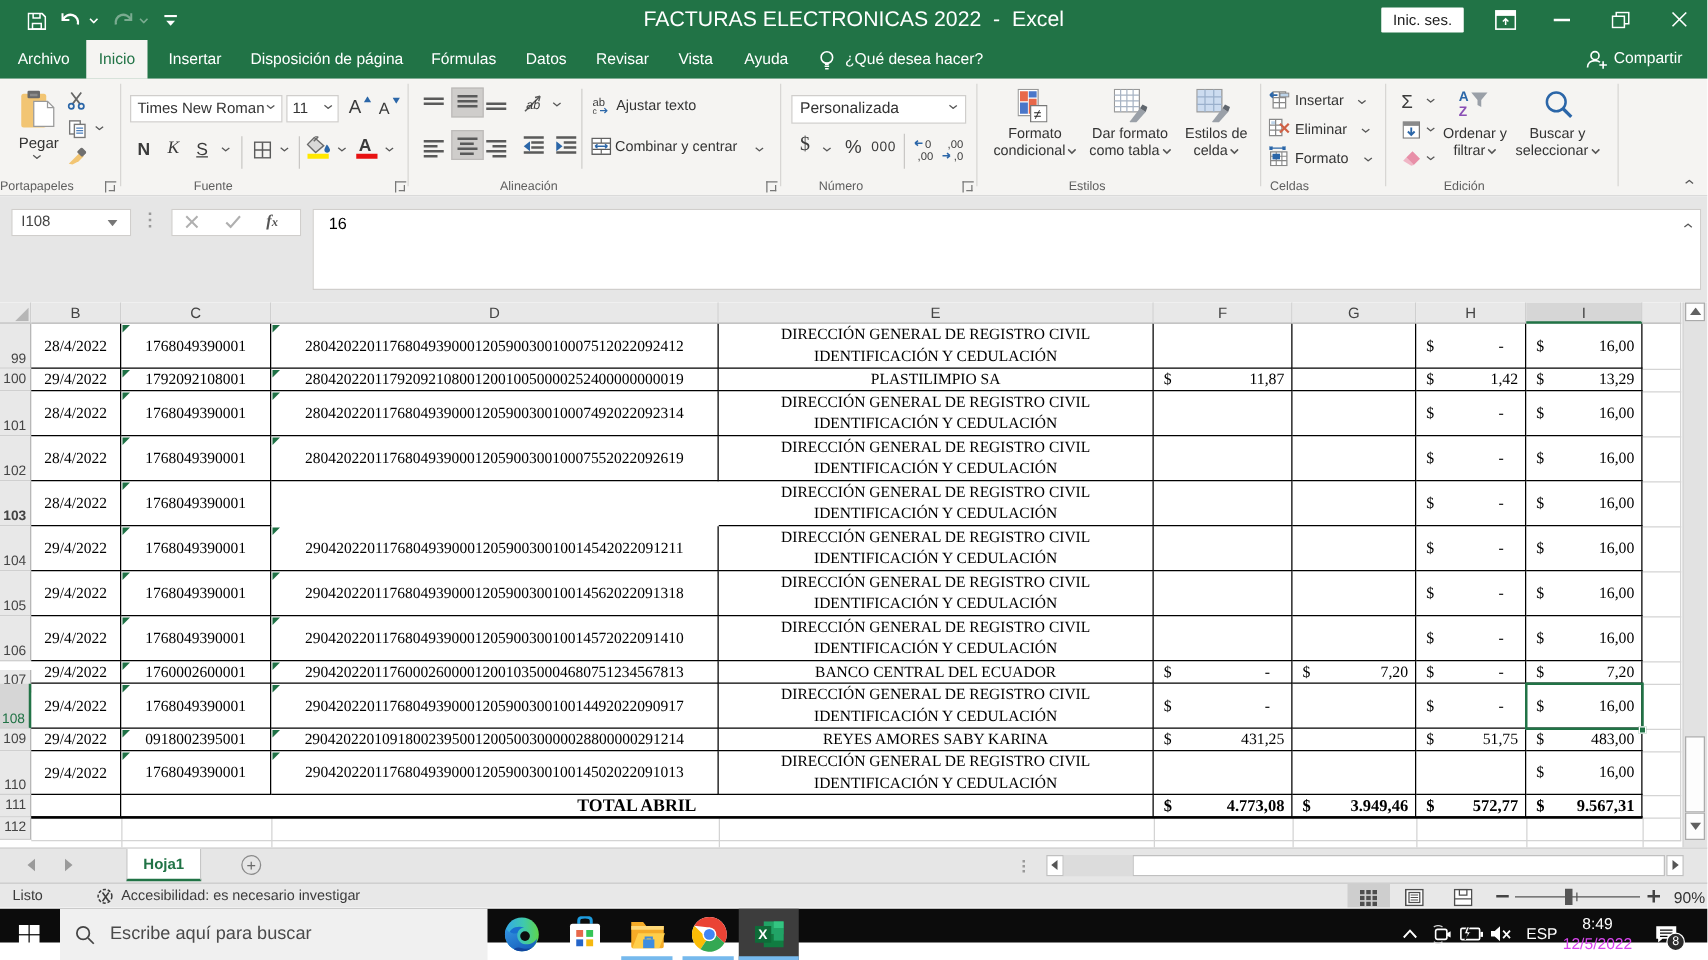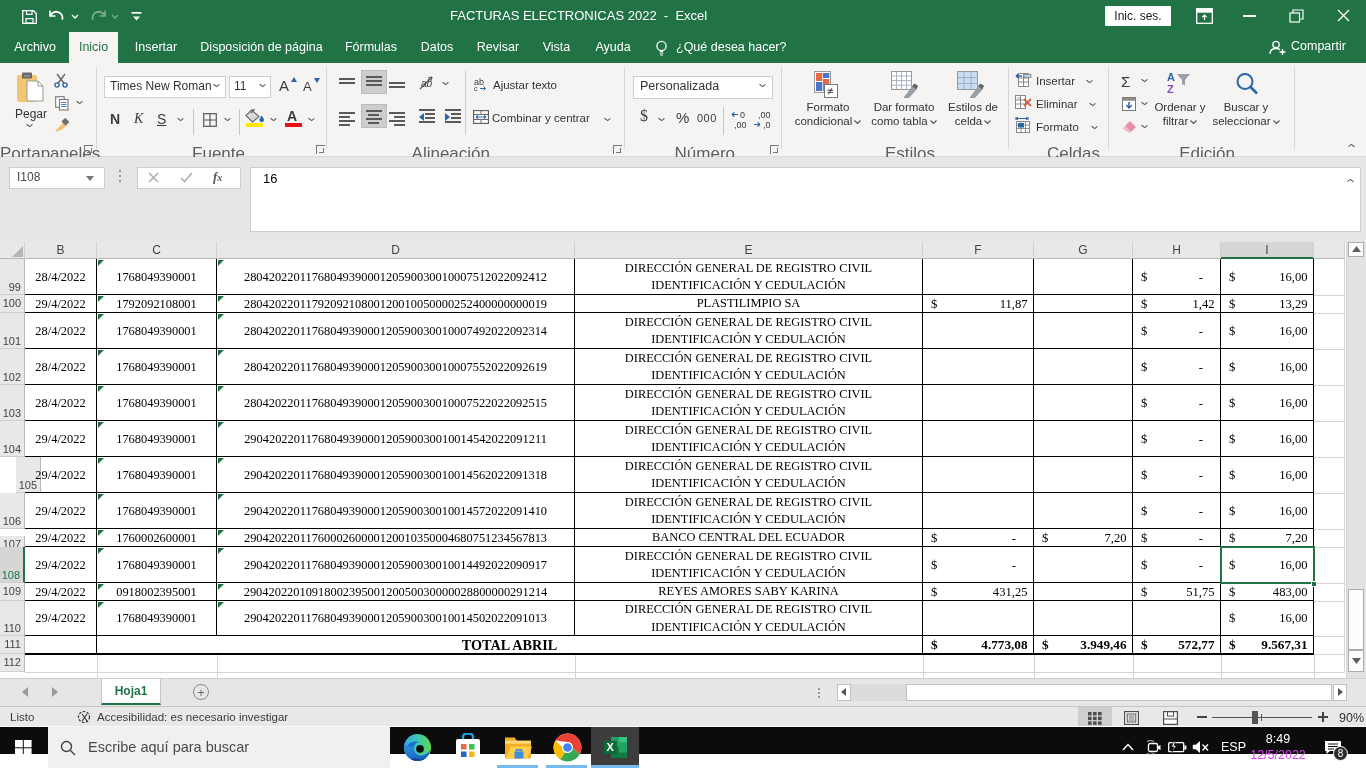--- a/index.html
+++ b/index.html
@@ -5,21 +5,21 @@
 html,body{width:1366px;height:768px;overflow:hidden;}
 body{font-family:"Liberation Sans",sans-serif;position:relative;background:#fff;}
 .abs{position:absolute;}
 
 #titlebar{left:0;top:0;width:1366px;height:32px;background:#217346;color:#fff;}
 #tabrow{left:0;top:32px;width:1366px;height:31px;background:#217346;}
 .tab{position:absolute;top:0;height:31px;color:#fff;font-size:12.5px;text-align:center;line-height:30px;}
 .tab.active{background:#f5f4f2;color:#217346;}
 #ribbon{left:0;top:63px;width:1366px;height:94px;background:#f5f4f2;border-bottom:1px solid #dadada;}
 .gsep{position:absolute;top:4px;height:82px;width:1px;background:#d8d6d4;}
-.glabel{position:absolute;top:81px;font-size:17px;color:#5e5e5e;text-align:right;}
+.glabel{position:absolute;top:81px;font-size:10px;color:#5e5e5e;text-align:left;}
 .launch{position:absolute;top:82px;width:9px;height:9px;border-top:1px solid #777;border-left:1px solid #777;}
 .launch:after{content:"";position:absolute;right:1px;bottom:1px;width:4px;height:4px;border-right:1.5px solid #777;border-bottom:1.5px solid #777;}
 .rbtxt{position:absolute;font-size:11.5px;color:#333;}
 .chev{position:absolute;width:7px;height:4px;}
 .chev:before{content:"";position:absolute;left:0;top:0;width:4.2px;height:1.4px;background:#555;transform:rotate(38deg);}
 .chev:after{content:"";position:absolute;right:0;top:0;width:4.2px;height:1.4px;background:#555;transform:rotate(-38deg);}
 
 #fbar{left:0;top:157px;width:1366px;height:85px;background:#e6e6e6;}
 .wbox{position:absolute;background:#fff;border:1px solid #d0cecc;}
 
@@ -58,21 +58,21 @@
       <path d="M16 1.5 L16 7 L10.5 7" fill="none" stroke="#fff" stroke-width="1.6"></path>
       <path d="M15.7 6.8 C14.2 3.6 10.8 2.2 7.8 3.1 C4.6 4.1 3 7.3 3.7 10.6" fill="none" stroke="#fff" stroke-width="1.9"></path>
     </svg>
 <svg class="abs" style="left:111px;top:14px;opacity:.4" width="8" height="5" viewBox="0 0 8 5">
       <path d="M1 1 L4 4 L7 1" stroke="#fff" stroke-width="1.3" fill="none"></path>
     </svg>
 <svg class="abs" style="left:131px;top:12px" width="11" height="9" viewBox="0 0 11 9">
       <rect x="0.5" y="0" width="10" height="1.7" fill="#fff"></rect>
       <path d="M2 4.5 L9 4.5 L5.5 8.5 Z" fill="#fff"></path>
     </svg>
-<div class="abs" style="left:450px;top:0;width:466px;height:32px;line-height:32px;text-align:left;font-size:13px;color:#fff">FACTURAS ELECTRONICAS 2022&nbsp; -&nbsp; Excel</div>
+<div class="abs" style="left:450px;top:0;width:466px;height:32px;line-height:32px;text-align:center;font-size:17px;color:#fff">FACTURAS ELECTRONICAS 2022&nbsp; -&nbsp; Excel</div>
 <div class="abs" style="left:1105px;top:6px;width:66px;height:20px;background:#fff;border-radius:1px;color:#1c1c1c;font-size:12px;text-align:center;line-height:20px">Inic. ses.</div>
 <svg class="abs" style="left:1196px;top:8px" width="17" height="16" viewBox="0 0 17 16">
       <rect x="0.7" y="0.7" width="15.6" height="14.6" fill="none" stroke="#fff" stroke-width="1.3"></rect>
       <rect x="0.7" y="0.7" width="15.6" height="4" fill="#fff"></rect>
       <path d="M8.5 12 L8.5 7 M6.3 9.2 L8.5 7 L10.7 9.2" stroke="#fff" stroke-width="1.2" fill="none"></path>
     </svg>
 <div class="abs" style="left:1243px;top:15px;width:13px;height:1.6px;background:#fff"></div>
 <svg class="abs" style="left:1289px;top:9px" width="15" height="14" viewBox="0 0 15 14">
       <rect x="1" y="4" width="9.5" height="9" fill="none" stroke="#fff" stroke-width="1.2"></rect>
       <path d="M4 4 L4 1 L14 1 L14 10 L10.5 10" fill="none" stroke="#fff" stroke-width="1.2"></path>
@@ -369,23 +369,23 @@
 <div class="hdr" style="left:1133px;width:88px;">H</div>
 <div class="hdr" style="left:1221px;width:93px;background:#d6d6d6;border-bottom:2px solid #217346;height:17px;">I</div>
 <div class="hdr" style="left:1314px;width:31px;"></div>
 <svg class="abs" style="left:12px;top:4px" width="11" height="11" viewBox="0 0 11 11">
       <path d="M11 0 L11 11 L0 11 Z" fill="#b6b6b6"></path>
     </svg>
 <div class="gut" style="top:17px;height:36px;line-height:56px;">99</div>
 <div class="gut" style="top:53px;height:18px;line-height:17px;">100</div>
 <div class="gut" style="top:71px;height:36px;line-height:56px;">101</div>
 <div class="gut" style="top:107px;height:36px;line-height:56px;">102</div>
-<div class="gut" style="top:143px;height:36px;line-height:56px;">103</div>
+<div class="gut" style="top:143px;height:36px;line-height:56px;font-weight:bold;">103</div>
 <div class="gut" style="top:179px;height:36px;line-height:56px;">104</div>
-<div class="gut" style="top:215px;height:36px;line-height:56px;margin-left:16px;">105</div>
+<div class="gut" style="top:215px;height:36px;line-height:56px;">105</div>
 <div class="gut" style="top:251px;height:36px;line-height:56px;">106</div>
 <div class="gut" style="top:294px;height:18px;line-height:17px;">107</div>
 <div class="gut" style="top:305px;height:36px;line-height:56px;background:#d6d6d6;color:#217346;border-right:2px solid #217346;">108</div>
 <div class="gut" style="top:341px;height:18px;line-height:17px;">109</div>
 <div class="gut" style="top:359px;height:35px;line-height:55px;">110</div>
 <div class="gut" style="top:394px;height:18px;line-height:17px;">111</div>
 <div class="gut" style="top:412px;height:18px;line-height:17px;">112</div>
 <div class="abs" style="left:1344px;top:17px;width:1px;height:413px;background:#d4d4d4"></div>
 <div class="abs" style="left:1314px;top:53px;width:31px;height:1px;background:#d4d4d4"></div>
 <div class="abs" style="left:1314px;top:71px;width:31px;height:1px;background:#d4d4d4"></div>
@@ -509,24 +509,20 @@
       <span class="d">$</span>
       <span class="v">16,00</span>
     </div>
 <div class="cell bb br ser" style="left:25px;top:143px;width:72px;height:36px;line-height:35px;">
       <span style="position:absolute;left:0;right:0;top:50%;transform:translateY(-50%)">28/4/2022</span>
     </div>
 <div class="cell bb br ser" style="left:97px;top:143px;width:120px;height:36px;">
       <div class="tri"></div>
       <span style="position:absolute;left:0;right:0;top:50%;transform:translateY(-50%)">1768049390001</span>
     </div>
-<div class="cell bb br ser" style="left:217px;top:143px;width:358px;height:36px;">
-      <div class="tri"></div>
-      <span style="position:absolute;left:0;right:0;top:50%;transform:translateY(-50%)">2804202201176804939000120590030010007522022092515</span>
-    </div>
 <div class="cell bb br ser" style="left:575px;top:143px;width:348px;height:36px;">
       <span style="position:absolute;left:0;right:0;top:50%;transform:translateY(-50%);line-height:17.5px">DIRECCIÓN GENERAL DE REGISTRO CIVIL<br>IDENTIFICACIÓN Y CEDULACIÓN</span>
     </div>
 <div class="cell bb br money ser" style="left:923px;top:143px;width:111px;height:36px;"></div>
 <div class="cell bb br money ser" style="left:1034px;top:143px;width:99px;height:36px;"></div>
 <div class="cell bb br money ser" style="left:1133px;top:143px;width:88px;height:36px;">
       <span class="d">$</span>
       <span class="dash">-</span>
     </div>
 <div class="cell bb br money ser" style="left:1221px;top:143px;width:93px;height:36px;">

